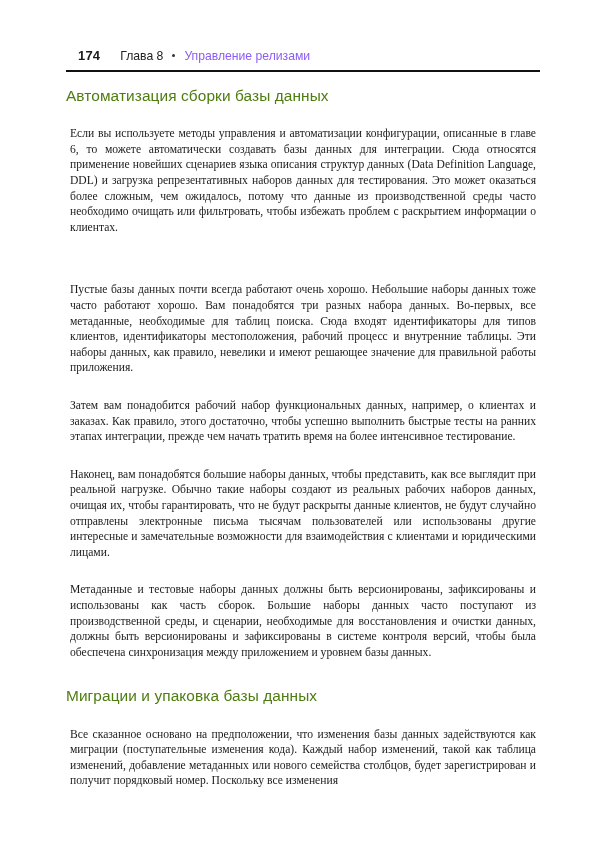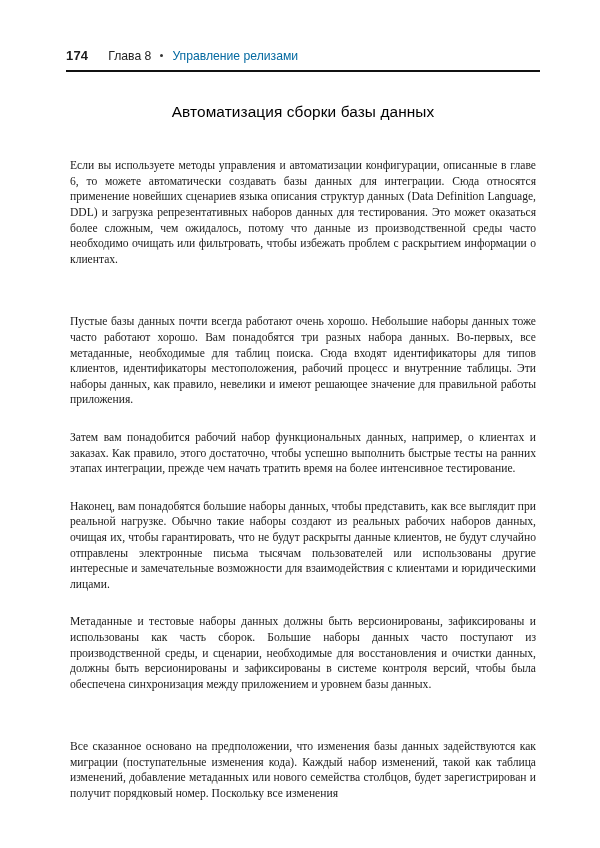--- a/index.html
+++ b/index.html
@@ -28,21 +28,21 @@
   .content {
     position: absolute;
     left: 66px;
     top: 0;
     width: 474px;
   }
 
   
   .running-head {
     position: absolute;
-    left: 0;
+    left: 12px;
     top: 48px;
     width: 474px;
     display: flex;
     align-items: baseline;
     font-family: "Liberation Sans", "DejaVu Sans", sans-serif;
     font-size: 12.5px;
     color: #1c1c1c;
     white-space: nowrap;
   }
   .folio {
@@ -63,21 +63,21 @@
     height: 3px;
     background: #333;
     border-radius: 50%;
     position: relative;
     top: -3px;
     flex: 0 0 auto;
   }
   .chapter-title {
     font-size: 12.2px;
     font-weight: 400;
-    color: #0369a1;
+    color: #8b5cf6;
   }
 
   .head-rule {
     position: absolute;
     left: 0;
     top: 70px;
     width: 474px;
     height: 1.6px;
     background: #111;
   }
@@ -87,26 +87,25 @@
     position: absolute;
     left: 0;
     top: 86px;
     width: 474px;
   }
 
   h2.section {
     font-family: "Liberation Sans", "DejaVu Sans", sans-serif;
     font-size: 15.4px;
     font-weight: 400;
-    color: #000000;
-    margin: 16px;
+    color: #4d7c0f;
+    margin: 0;
     padding: 0;
     line-height: 1.25;
     letter-spacing: 0.1px;
-    text-align: center;
   }
 
   p.para {
     margin: 4px;
     padding: 0;
     font-family: "Liberation Serif", "DejaVu Serif", serif;
     font-size: 11.6px;
     line-height: 15.6px;
     text-align: justify;
     text-justify: inter-word;
@@ -147,19 +146,20 @@
       <p class="para">Пустые базы данных почти всегда работают очень хорошо. Небольшие наборы данных тоже часто работают хорошо. Вам понадобятся три разных набора данных. Во-первых, все метаданные, необходимые для таблиц поиска. Сюда входят идентификаторы для типов клиентов, идентификаторы местоположения, рабочий процесс и внутренние таблицы. Эти наборы данных, как правило, невелики и имеют решающее значение для правильной работы приложения.</p>
       <div class="gap-p-after"></div>
       <p class="para">Затем вам понадобится рабочий набор функциональных данных, например, о клиентах и заказах. Как правило, этого достаточно, чтобы успешно выполнить быстрые тесты на ранних этапах интеграции, прежде чем начать тратить время на более интенсивное тестирование.</p>
       <div class="gap-p-after"></div>
       <p class="para">Наконец, вам понадобятся большие наборы данных, чтобы представить, как все выглядит при реальной нагрузке. Обычно такие наборы создают из реальных рабочих наборов данных, очищая их, чтобы гарантировать, что не будут раскрыты данные клиентов, не будут случайно отправлены электронные письма тысячам пользователей или использованы другие интересные и замечательные возможности для взаимодействия с клиентами и юридическими лицами.</p>
       <div class="gap-p-after"></div>
       <p class="para">Метаданные и тестовые наборы данных должны быть версионированы, зафиксированы и использованы как часть сборок. Большие наборы данных часто поступают из производственной среды, и сценарии, необходимые для восстановления и очистки данных, должны быть версионированы и зафиксированы в системе контроля версий, чтобы была обеспечена синхронизация между приложением и уровнем базы данных.</p>
 
       <div class="gap-before-h"></div>
 
+      <h2 class="section">Миграции и упаковка базы данных</h2>
       <div class="gap-h-after"></div>
       <p class="para">Все сказанное основано на предположении, что изменения базы данных задействуются как миграции (поступательные изменения кода). Каждый набор изменений, такой как таблица изменений, добавление метаданных или нового семейства столбцов, будет зарегистрирован и получит порядковый номер. Поскольку все изменения</p>
 
     </div>
 
   </div>
 </div>
 
 </body></html>

